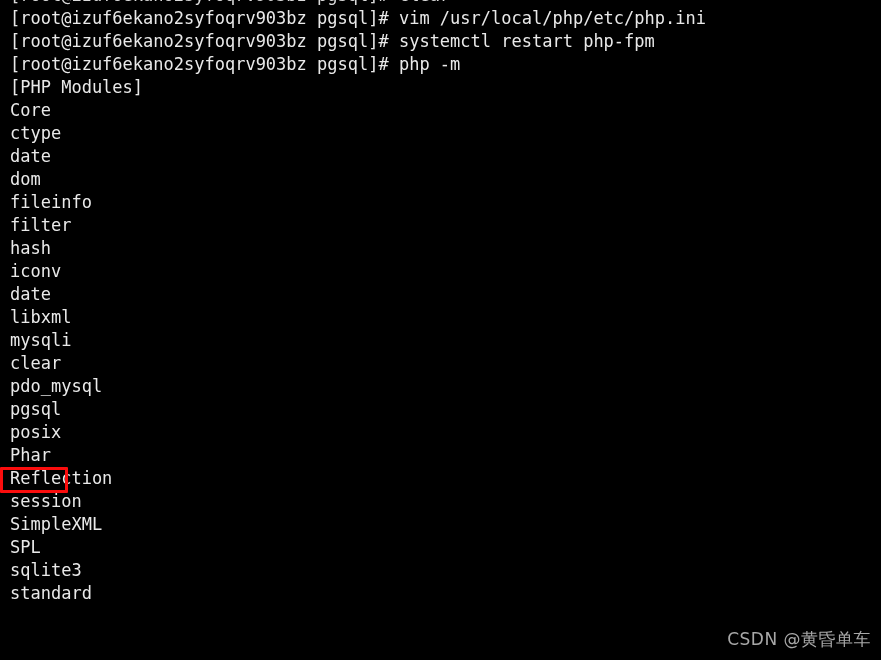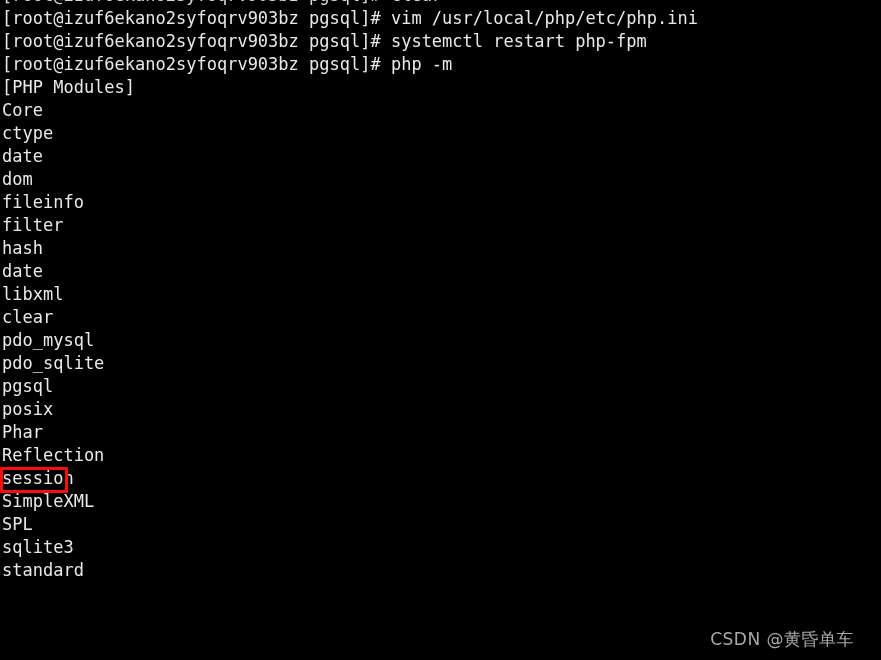--- a/index.html
+++ b/index.html
@@ -23,41 +23,41 @@
     position: absolute;
     left: 0;
     top: -16px;
     width: 881px;
     padding: 0;
   }
   .line {
     height: 23px;
     line-height: 23px;
     white-space: pre;
-    padding-left: 2px;
+    padding-left: 10px;
     color: #e9e9e9;
     letter-spacing: 0px;
   }
   .line.clipped-top {
     color: #dadada;
   }
   .highlight-box {
     position: absolute;
     left: 0px;
     top: 467px;
     width: 68px;
     height: 26px;
     border: 3px solid #fb0d0d;
     box-sizing: border-box;
     border-radius: 1px;
     pointer-events: none;
   }
   .watermark {
     position: absolute;
-    right: 27px;
+    right: 10px;
     top: 628px;
     font-family: "DejaVu Sans", "Liberation Sans", sans-serif;
     font-size: 17px;
     color: #a8a8a8;
     letter-spacing: 0.5px;
     white-space: nowrap;
   }
 </style>
 </head>
 <body>
@@ -69,25 +69,26 @@
     <div class="line">[root@izuf6ekano2syfoqrv903bz pgsql]# systemctl restart php-fpm</div>
     <div class="line">[root@izuf6ekano2syfoqrv903bz pgsql]# php -m</div>
     <div class="line">[PHP Modules]</div>
     <div class="line">Core</div>
     <div class="line">ctype</div>
     <div class="line">date</div>
     <div class="line">dom</div>
     <div class="line">fileinfo</div>
     <div class="line">filter</div>
     <div class="line">hash</div>
+    <div class="line">iconv</div>
     <div class="line">date</div>
     <div class="line">libxml</div>
+    <div class="line">mysqli</div>
     <div class="line">clear</div>
     <div class="line">pdo_mysql</div>
-    <div class="line">pdo_sqlite</div>
     <div class="line">pgsql</div>
     <div class="line">posix</div>
     <div class="line">Phar</div>
     <div class="line">Reflection</div>
     <div class="line">session</div>
     <div class="line">SimpleXML</div>
     <div class="line">SPL</div>
     <div class="line">sqlite3</div>
     <div class="line">standard</div>
   </div>

